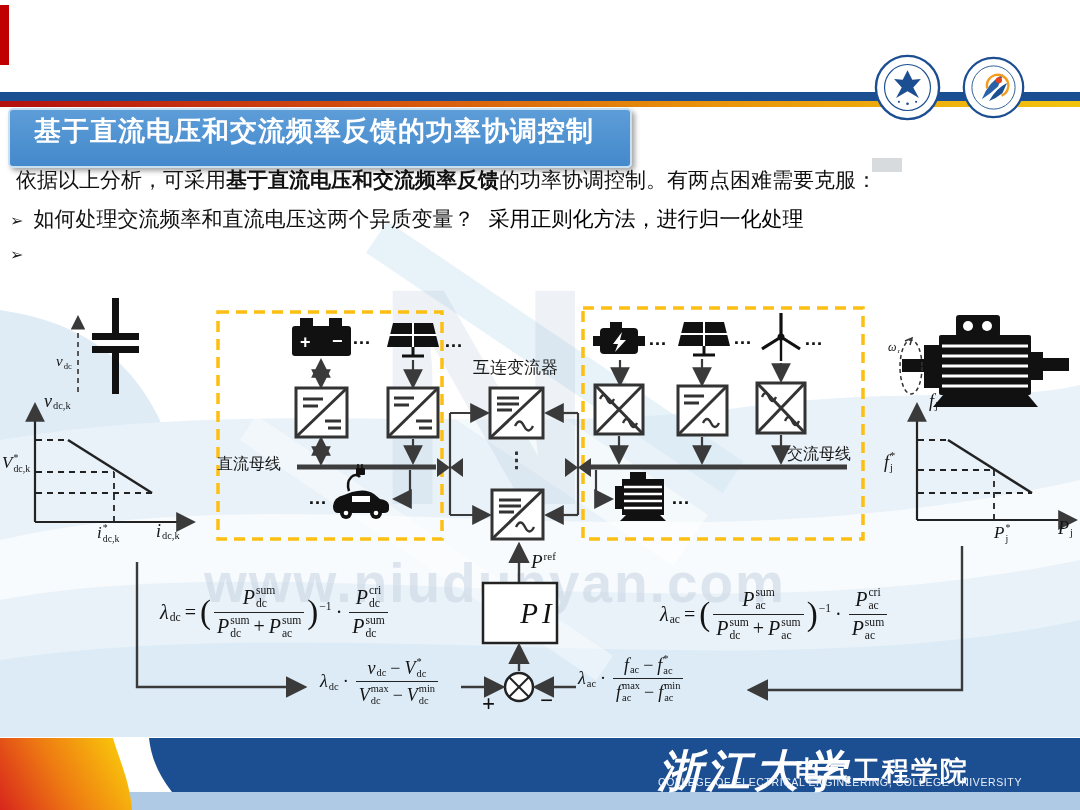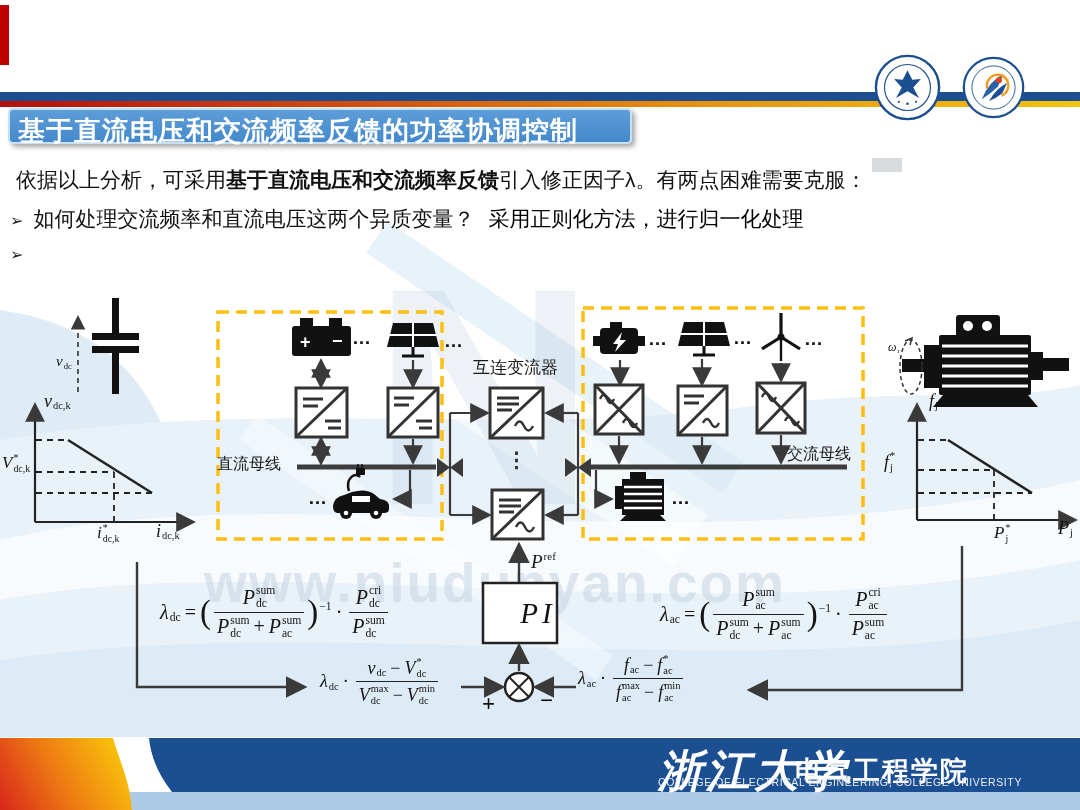--- a/index.html
+++ b/index.html
@@ -7,23 +7,23 @@
          font-family:"Liberation Sans",sans-serif;}
   .abs{position:absolute;}
 
   
   .red-accent{left:0;top:5px;width:9px;height:60px;background:#c00000;}
   .page-title{left:28px;top:12px;font-family:"Liberation Serif",serif;font-weight:700;
               font-size:42px;color:#000;letter-spacing:1px;white-space:nowrap;}
   .grad-bar{left:0;top:92px;width:1080px;height:15px;}
   .grad-bar .b1{height:9px;background:#1c4e92;}
   .grad-bar .b2{height:6px;background:linear-gradient(90deg,#b30f0f 0%,#d4520e 35%,#e8920c 65%,#f2c40c 100%);}
-  .banner{left:8px;top:108px;width:624px;height:36px;background:linear-gradient(180deg,#5d9dd8,#4489cc);
+  .banner{left:8px;top:108px;width:624px;height:60px;background:linear-gradient(180deg,#5d9dd8,#4489cc);
           border:2px solid #c9dff2;border-radius:5px;box-shadow:3px 3px 5px rgba(60,60,60,.45);
-          color:#fff;font-weight:700;font-size:27px;line-height:42px;padding-left:8px;
+          color:#fff;font-weight:700;font-size:27px;line-height:42px;padding-left:24px;
           letter-spacing:1px;white-space:nowrap;box-sizing:border-box;}
   .logo{border-radius:50%;}
   .decor-rect{left:872px;top:158px;width:30px;height:14px;background:#d7dbde;}
 
   
   .intro{left:16px;top:166px;font-size:21px;color:#111;white-space:nowrap;}
   .intro b{font-weight:700;}
   .bullet{left:10px;font-size:21px;color:#111;white-space:nowrap;display:flex;align-items:baseline;}
   .bullet .mk{font-size:16px;margin-right:10px;color:#222;}
   .bullet .ans{color:#000000;margin-left:14px;}
@@ -107,21 +107,21 @@
       <path d="M22,48 Q30,28 46,20 L40,34 Q32,42 22,48 Z" fill="#2a62a8"></path>
       <path d="M30,50 Q38,36 50,30 L45,41 Q38,47 30,50 Z" fill="#1c4e92"></path>
       <path d="M28,36 A12,12 0 1,1 44,44" fill="none" stroke="#f59b1c" stroke-width="2.6"></path>
       <circle cx="41" cy="27" r="3.4" fill="#e3411f"></circle>
     </svg>
   </div>
 
   <div class="abs banner">基于直流电压和交流频率反馈的功率协调控制</div>
 
   <div class="abs intro">
-    <span>依据以上分析，可采用</span><b>基于直流电压和交流频率反馈</b><span>引入修正因子λ。有两点困难需要克服：</span>
+    <span>依据以上分析，可采用</span><b>基于直流电压和交流频率反馈</b><span>的功率协调控制。有两点困难需要克服：</span>
   </div>
   <div class="abs bullet" style="top:205px">
     <span class="mk">➢</span>
     <span>如何处理交流频率和直流电压这两个异质变量？</span>
     <span class="ans">采用正则化方法，进行归一化处理</span>
   </div>
   <div class="abs bullet" style="top:245px">
     <span class="mk">➢</span>
   </div>
 

